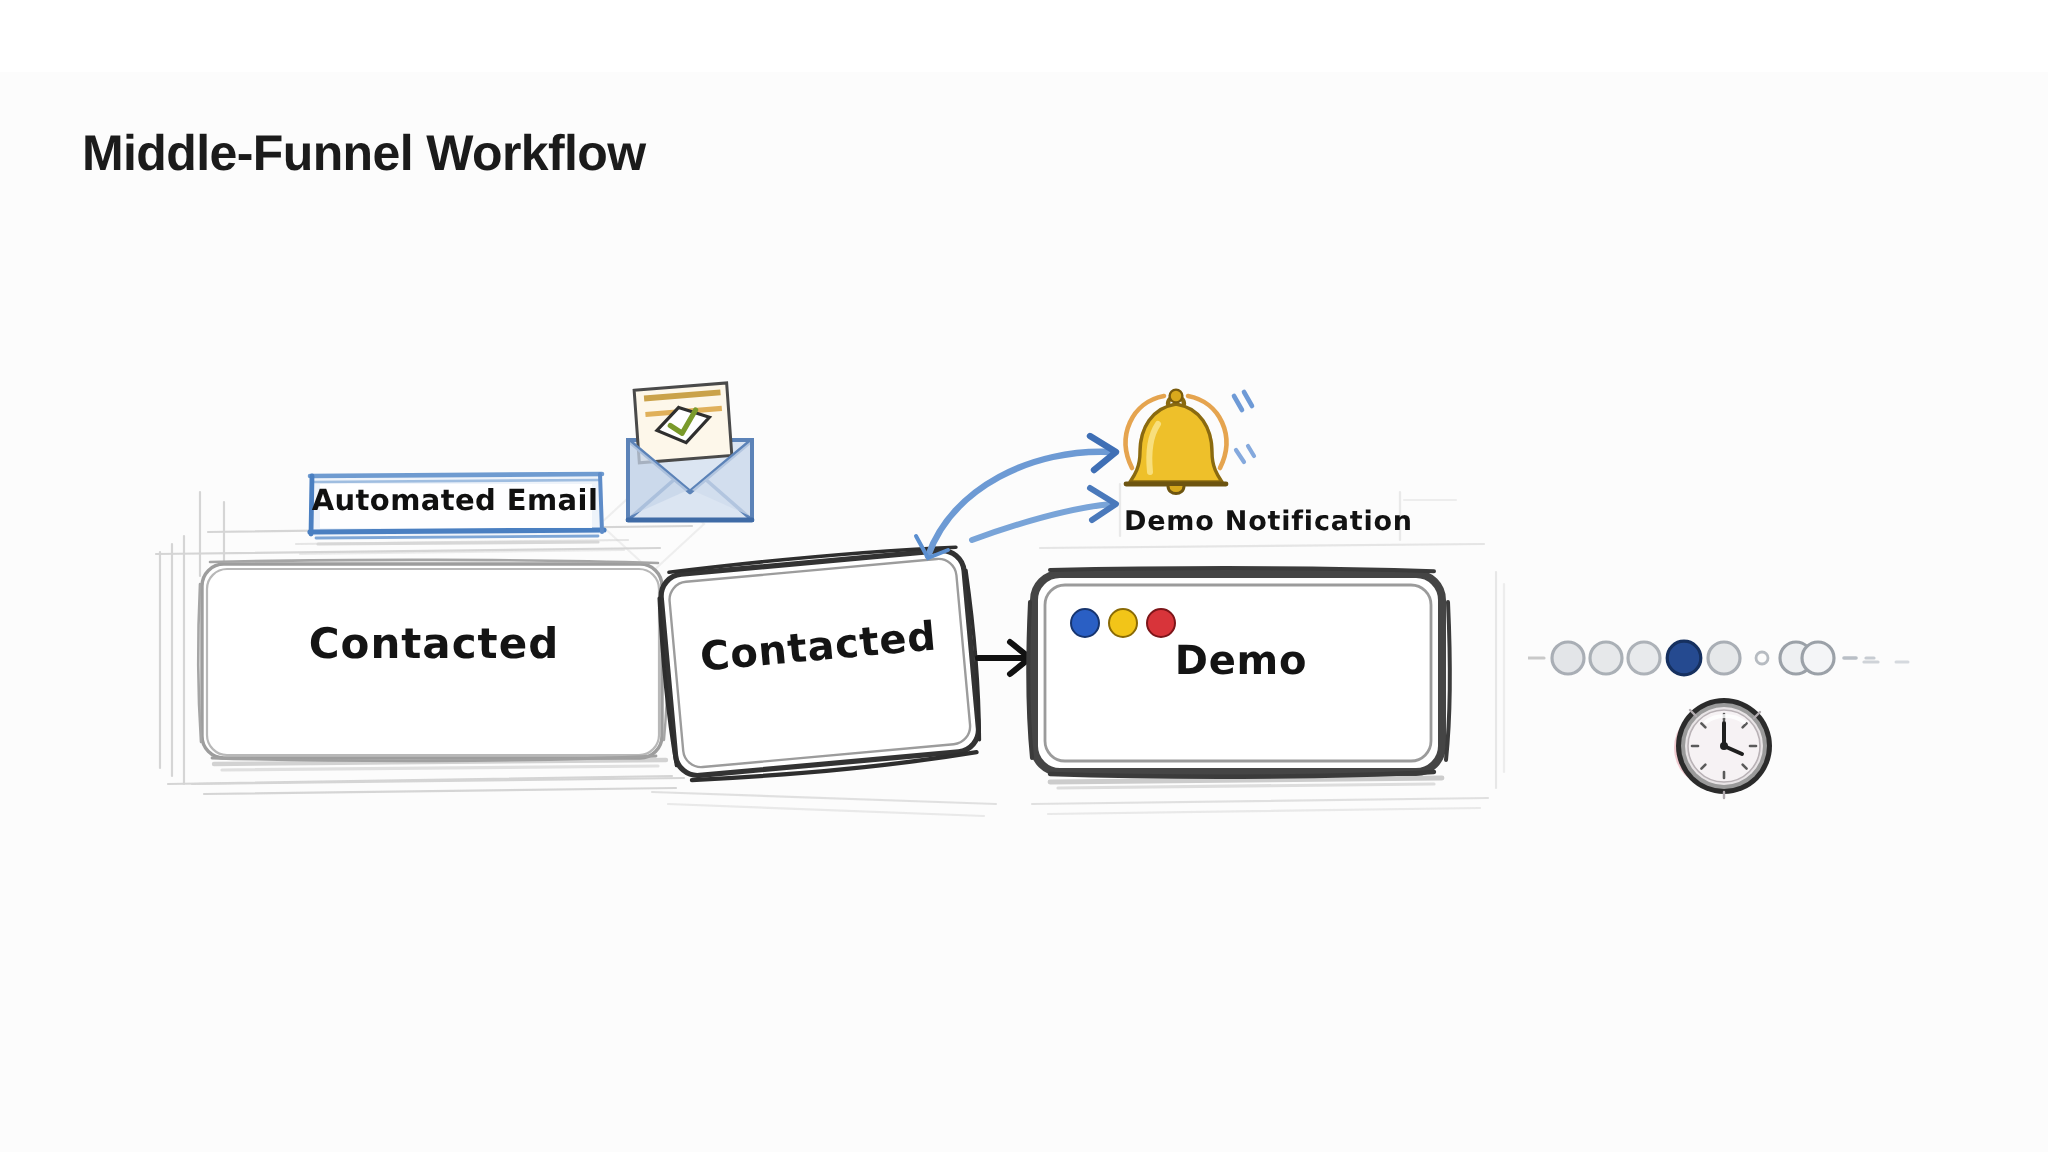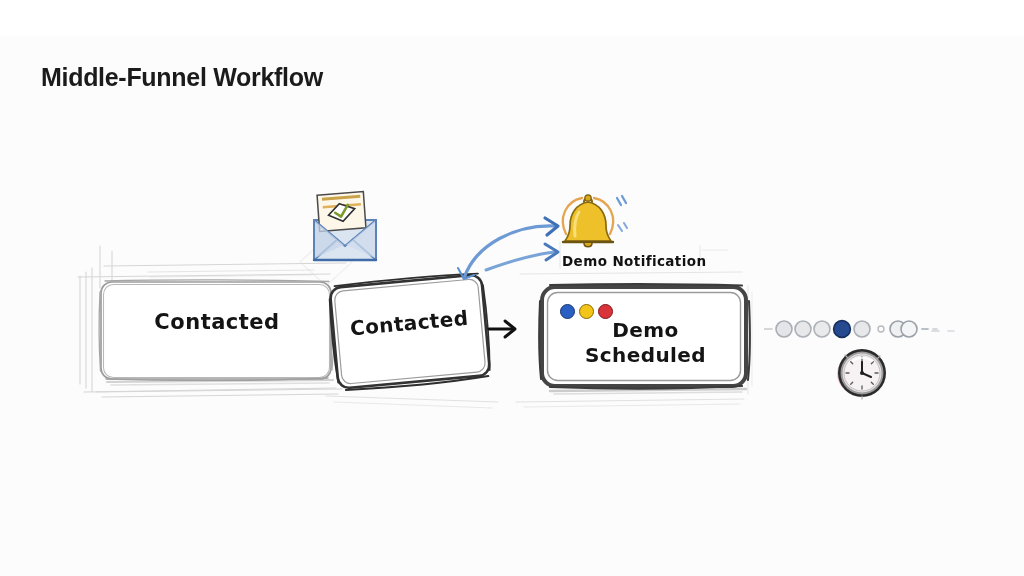--- a/index.html
+++ b/index.html
@@ -44,21 +44,21 @@
   #card-contacted-1 {
     left: 97px; top: 242px; width: 240px; height: 109px;
   }
   
   #card-contacted-2 {
     left: 329px; top: 240px; width: 162px; height: 113px;
     transform: rotate(-5.2deg);
   }
   
   #card-demo {
-    left: 538px; top: 247px; width: 215px; height: 112px;
+    left: 513px; top: 247px; width: 215px; height: 112px;
   }
   .card-label {
     position: absolute;
     left: 0; right: 0;
     text-align: center;
     line-height: 1.18;
     pointer-events: none;
   }
   
   #chip-automated-email {
@@ -140,20 +140,38 @@
       <rect x="4" y="4" width="230" height="97" rx="11" ry="11" fill="#ffffff" stroke="#9d9d9d" stroke-width="1.7"></rect>
       <rect x="6.5" y="6.5" width="226" height="93" rx="10" ry="10" fill="none" stroke="#b8b8b8" stroke-width="1.1"></rect>
       <path d="M8 3 C70 1.5 170 1.5 232 3.5" fill="none" stroke="#a5a5a5" stroke-width="1.3" stroke-linecap="round"></path>
       <path d="M3 14 C1.5 45 1.8 68 3.5 93" fill="none" stroke="#a5a5a5" stroke-width="1.3" stroke-linecap="round"></path>
       <path d="M236 16 C237.5 46 237 70 235 92" fill="none" stroke="#a5a5a5" stroke-width="1.2" stroke-linecap="round"></path>
       <path d="M9 101 C72 103 168 103 231 100" fill="none" stroke="#a0a0a0" stroke-width="1.4" stroke-linecap="round"></path>
     </svg>
     <div class="card-label hand nosel" style="top:32px;font-size:21px;letter-spacing:0.5px;">Contacted</div>
   </div>
 
+  <div class="abs" id="chip-automated-email">
+    <svg class="abs" style="left:-5px;top:-8px;" width="160" height="46">
+
+      <path d="M6 6 L152 5 L153 36 L7 37 Z" fill="#eef3fa" stroke="none"></path>
+
+      <path d="M6 7 L152 6" stroke="#6f9bd0" stroke-width="2.3" fill="none" stroke-linecap="round"></path>
+      <path d="M7 10 L151 9" stroke="#9fbde0" stroke-width="1.3" fill="none" stroke-linecap="round"></path>
+      <path d="M6 35 L153 34" stroke="#4a7fc1" stroke-width="2.6" fill="none" stroke-linecap="round"></path>
+      <path d="M9 38 L150 37" stroke="#7ea6d6" stroke-width="1.4" fill="none" stroke-linecap="round"></path>
+      <path d="M7 7 L6.5 36" stroke="#4a7fc1" stroke-width="2.4" fill="none" stroke-linecap="round"></path>
+      <path d="M151 6 L152 35" stroke="#5e8cc8" stroke-width="2.0" fill="none" stroke-linecap="round"></path>
+
+      <rect x="11" y="11" width="136" height="22" fill="#ffffff" opacity="0.92"></rect>
+
+      <path d="M10 41 L150 40" stroke="#d7d7d7" stroke-width="1.6" fill="none" stroke-linecap="round"></path>
+    </svg>
+    <div class="chip-text hand nosel">Automated Email</div>
+  </div>
 
   <div class="abs" style="left:306px;top:150px;">
     <svg width="78" height="82" viewBox="0 0 78 82">
 
       <path d="M8 34 L70 34 L70 74 L8 74 Z" fill="#dbe5f2" stroke="#5c83b8" stroke-width="2"></path>
 
       <g transform="rotate(-12 38 30)">
         <path d="M16 4 L62 10 L57 46 L11 40 Z" fill="#fdf7ea" stroke="#4a4a4a" stroke-width="1.5"></path>
         <path d="M20 9 L58 14" stroke="#caa24a" stroke-width="3" fill="none"></path>
         <path d="M19 17 L57 22" stroke="#e0b05a" stroke-width="2.6" fill="none"></path>
@@ -243,21 +261,20 @@
       <path d="M211 18 C212.4 48 212 78 210 97" fill="none" stroke="#3b3b3b" stroke-width="2" stroke-linecap="round"></path>
       <path d="M12 104 C70 106 146 106 204 103" fill="none" stroke="#3b3b3b" stroke-width="2.2" stroke-linecap="round"></path>
     </svg>
     
     <div class="abs" style="left:22px;top:21px;width:62px;height:16px;">
       <span class="win-dot" style="left:0;top:0;background:#2a5fc4;border:1.4px solid #17356f;"></span>
       <span class="win-dot" style="left:19px;top:0;background:#f2c518;border:1.4px solid #8a6a05;"></span>
       <span class="win-dot" style="left:38px;top:0;background:#d8343a;border:1.4px solid #7d1519;"></span>
     </div>
     <div class="card-label hand nosel" style="top:36px;font-size:20px;letter-spacing:0.4px;">Demo</div>
-    <div class="card-label hand nosel" style="top:61px;font-size:20px;letter-spacing:0.4px;">Scheduled</div>
   </div>
 
   <div class="abs" id="progress-dots">
     <svg width="175" height="26" viewBox="0 0 175 26">
 
       <path d="M0 13 L8 13" stroke="#c9c9c9" stroke-width="1.6" stroke-linecap="round"></path>
 
       <circle cx="20" cy="13" r="8" fill="#e3e5e8" stroke="#a9aeb5" stroke-width="1.6"></circle>
       <circle cx="39" cy="13" r="8" fill="#e6e8ea" stroke="#aab0b6" stroke-width="1.6"></circle>
       <circle cx="58" cy="13" r="8" fill="#e8eaec" stroke="#adb2b8" stroke-width="1.6"></circle>

